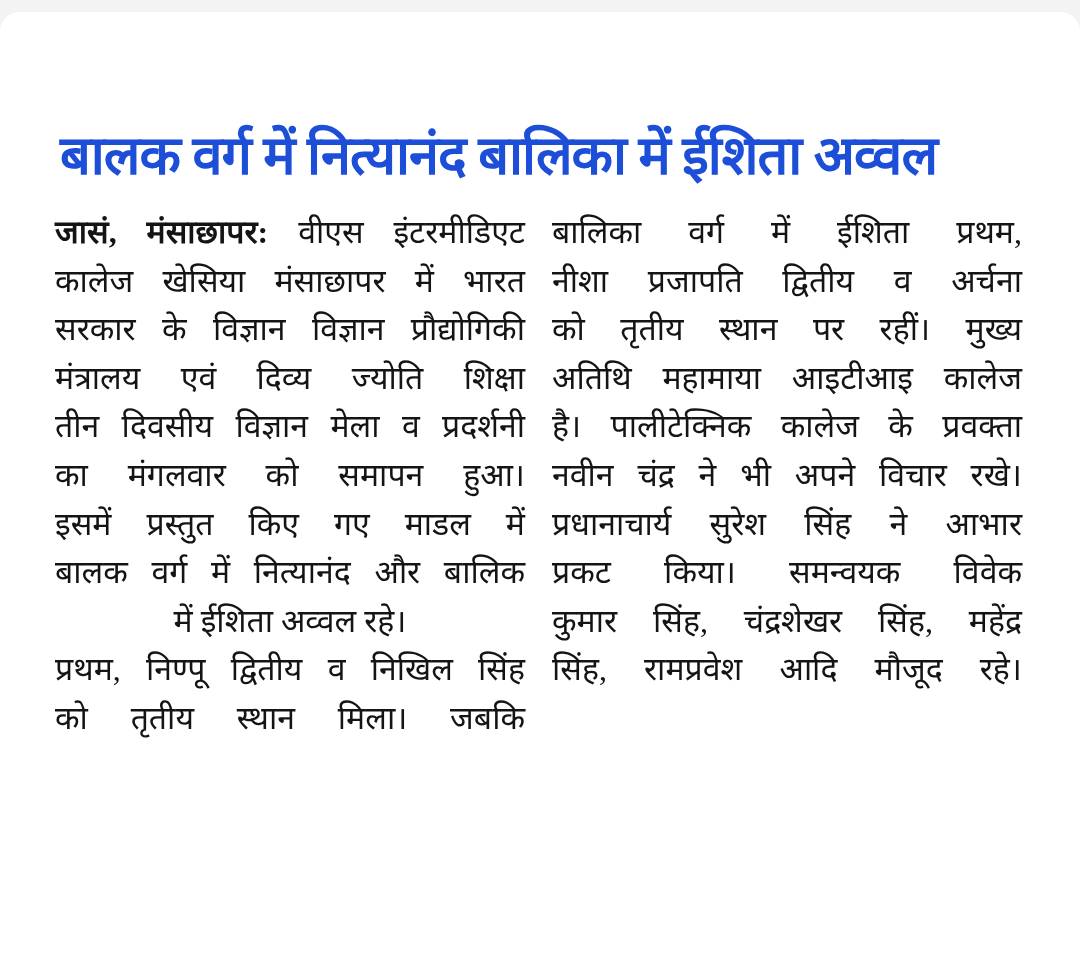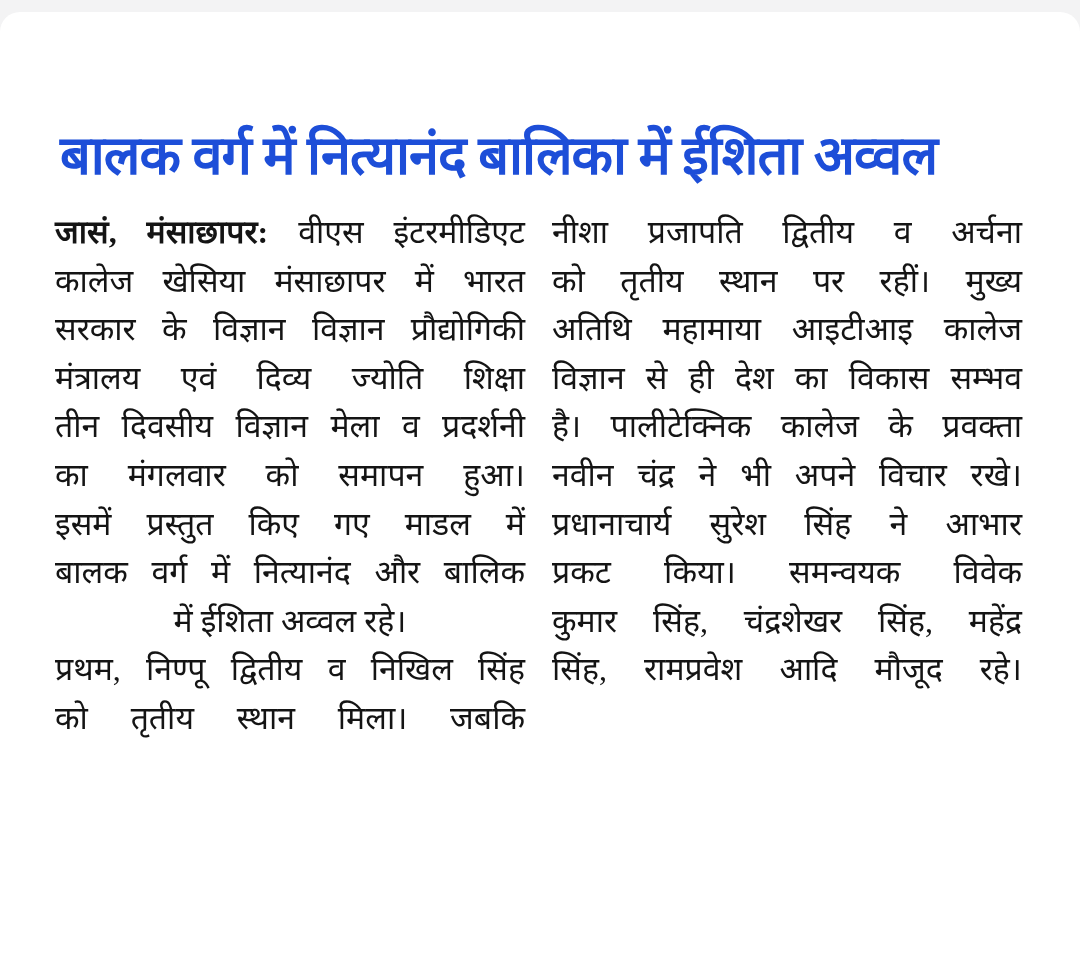--- a/index.html
+++ b/index.html
@@ -71,24 +71,24 @@
           <div class="line j">मंत्रालय एवं दिव्य ज्योति शिक्षा</div>
           <div class="line j">तीन दिवसीय विज्ञान मेला व प्रदर्शनी</div>
           <div class="line j">का मंगलवार को समापन हुआ।</div>
           <div class="line j">इसमें प्रस्तुत किए गए माडल में</div>
           <div class="line j">बालक वर्ग में नित्यानंद और बालिक</div>
           <div class="line">में ईशिता अव्वल रहे।</div>
           <div class="line j">प्रथम, निण्पू द्वितीय व निखिल सिंह</div>
           <div class="line j">को तृतीय स्थान मिला। जबकि</div>
         </div>
       <div class="col">
+          <div class="line j">बालिका वर्ग में ईशिता प्रथम,</div>
           <div class="line j">नीशा प्रजापति द्वितीय व अर्चना</div>
           <div class="line j">को तृतीय स्थान पर रहीं। मुख्य</div>
           <div class="line j">अतिथि महामाया आइटीआइ कालेज</div>
-          <div class="line j">विज्ञान से ही देश का विकास सम्भव</div>
           <div class="line j">है। पालीटेक्निक कालेज के प्रवक्ता</div>
           <div class="line j">नवीन चंद्र ने भी अपने विचार रखे।</div>
           <div class="line j">प्रधानाचार्य सुरेश सिंह ने आभार</div>
           <div class="line j">प्रकट किया। समन्वयक विवेक</div>
           <div class="line j">कुमार सिंह, चंद्रशेखर सिंह, महेंद्र</div>
           <div class="line j">सिंह, रामप्रवेश आदि मौजूद रहे।</div>
         </div>
     </div>
   </div>
 </div>

